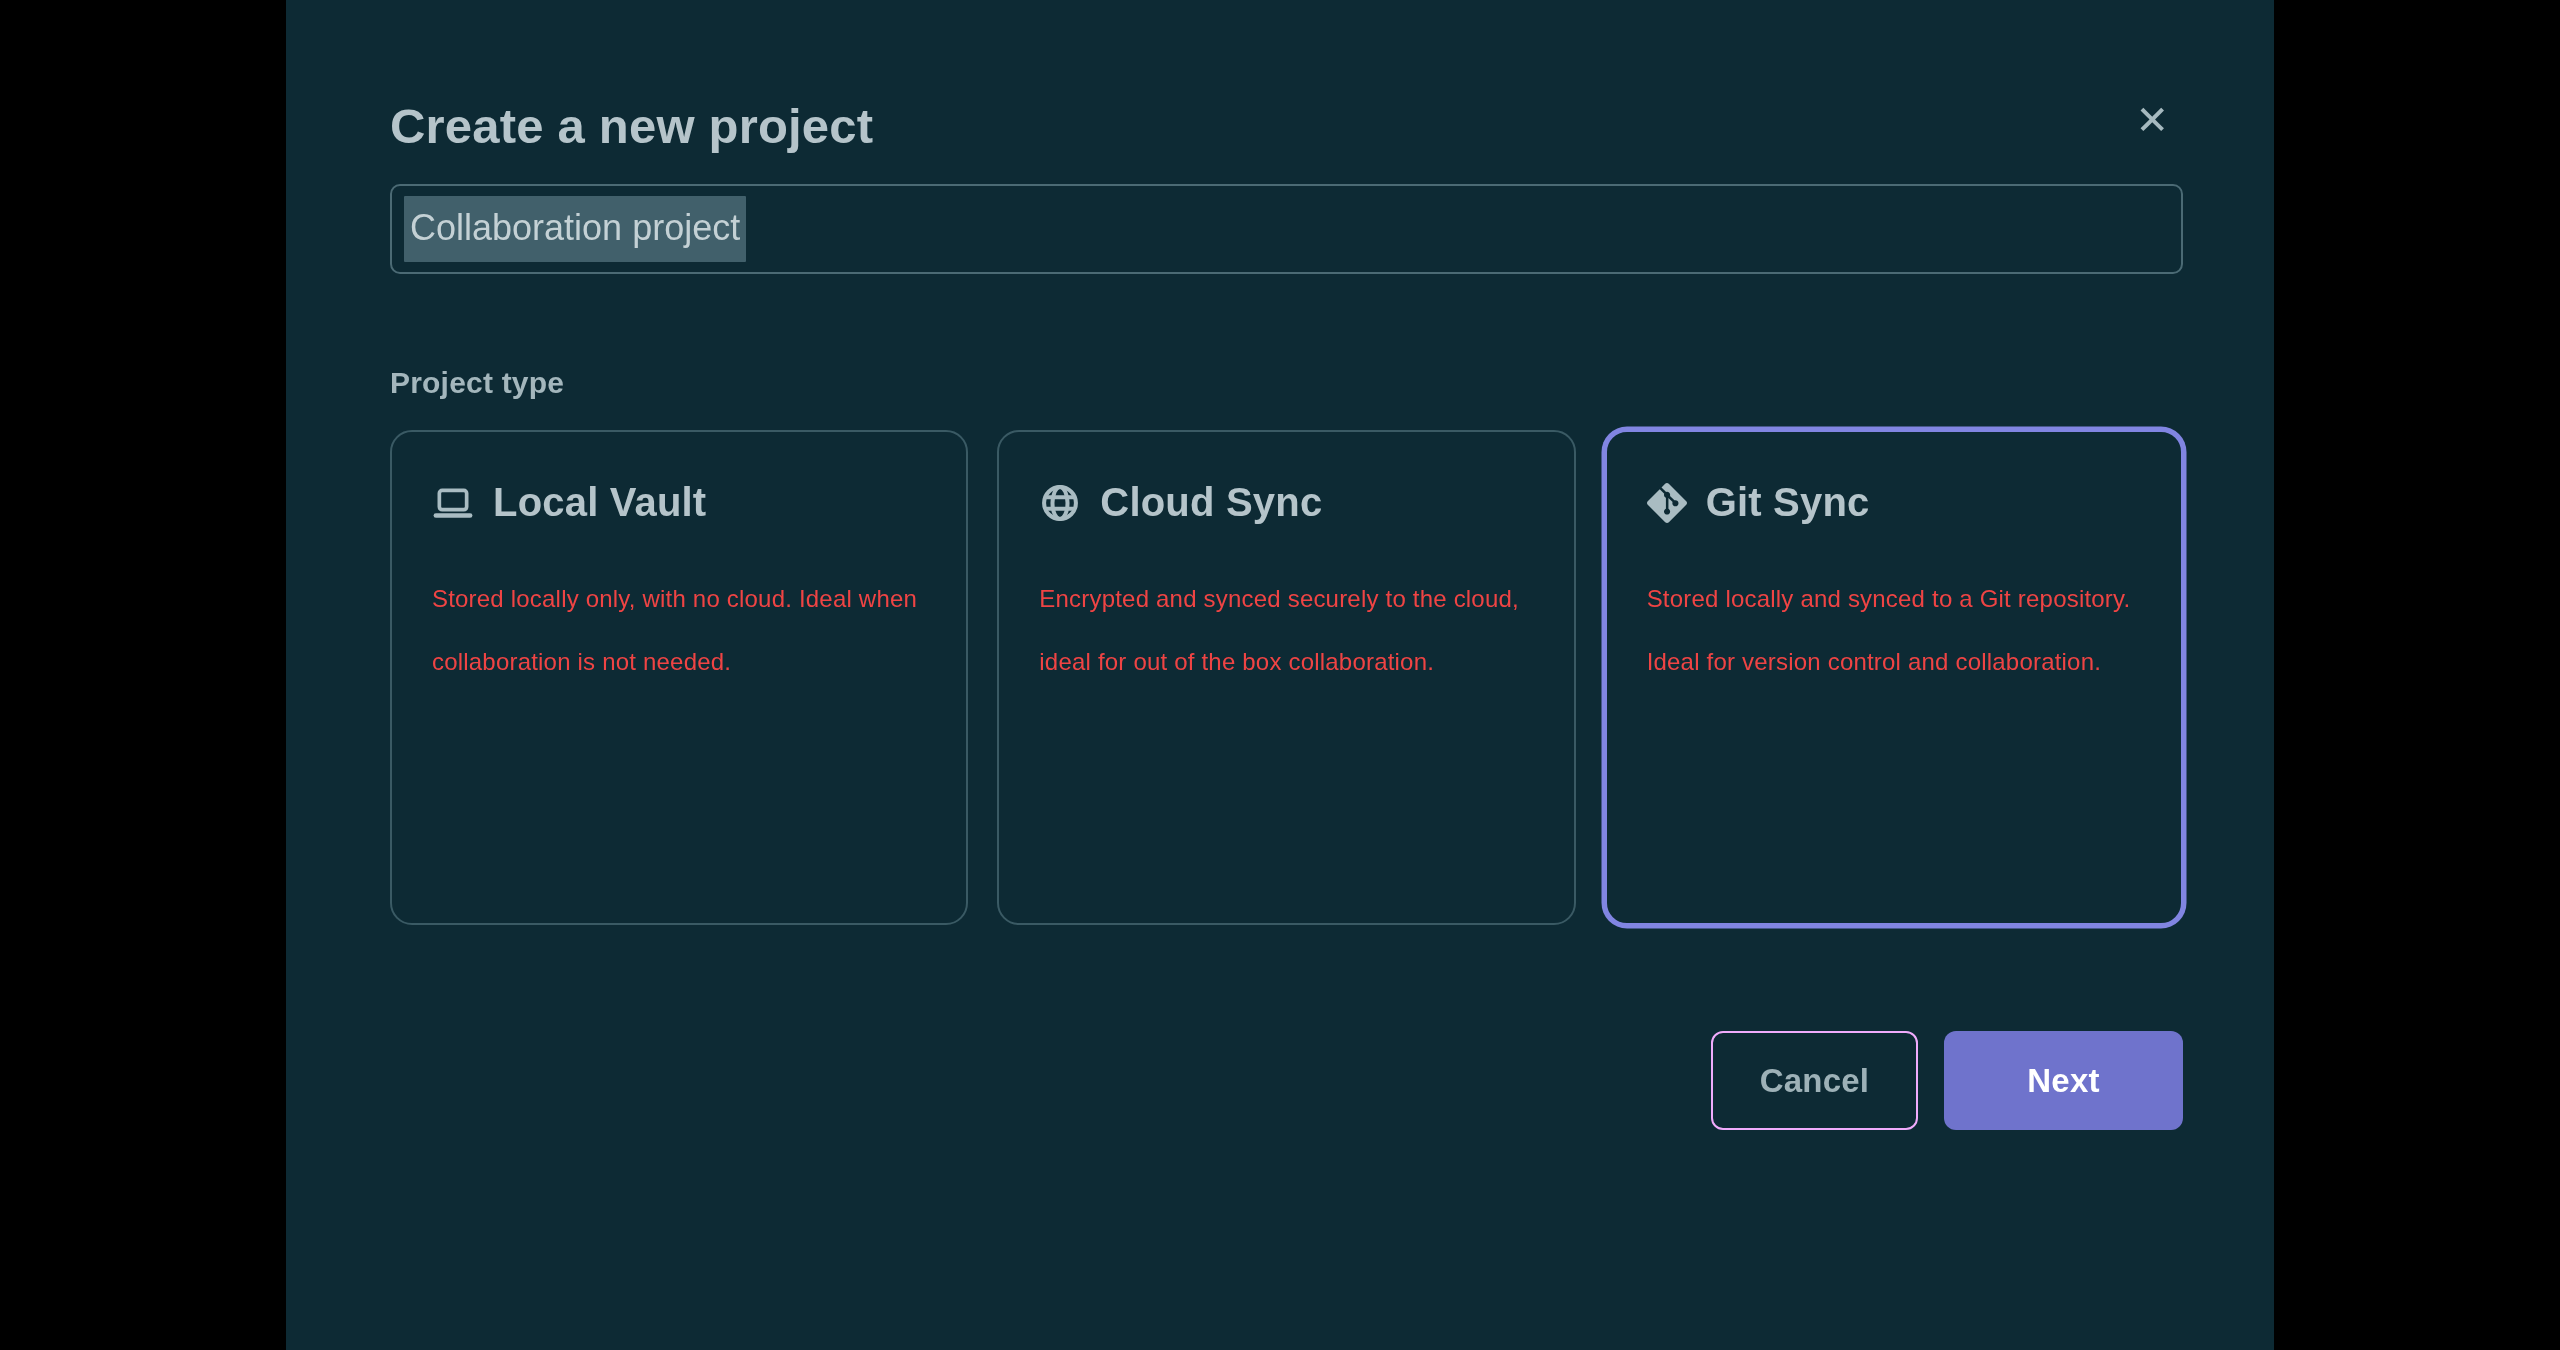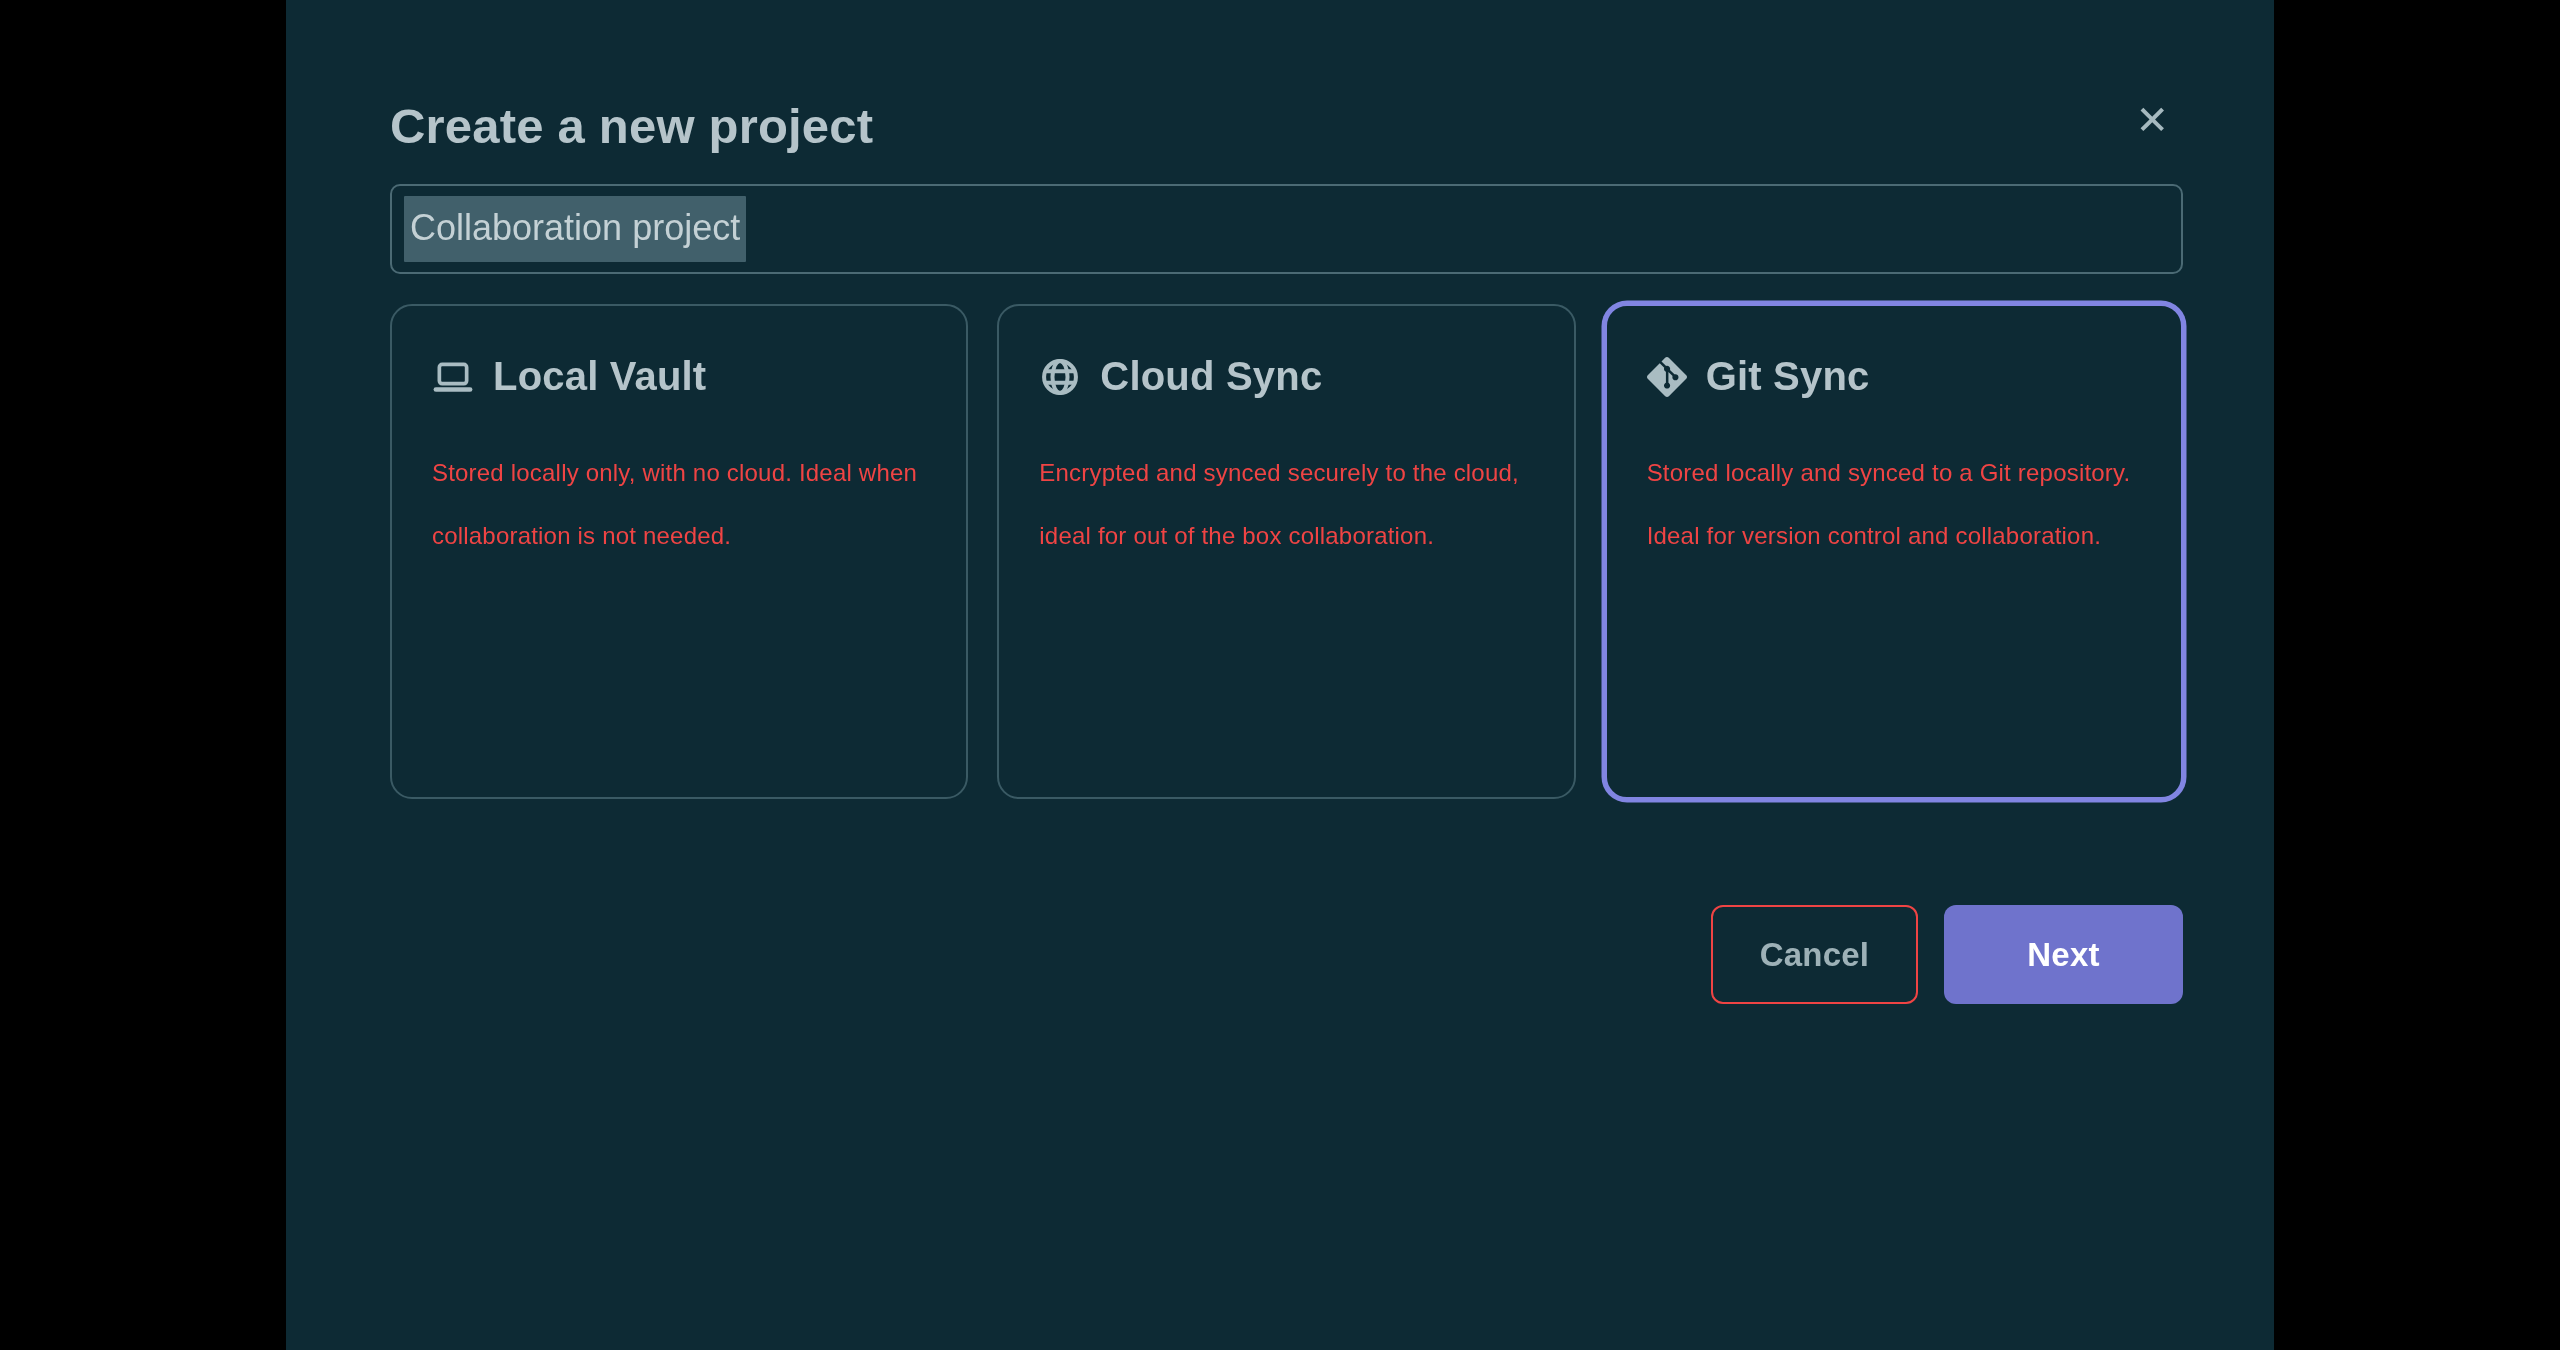--- a/index.html
+++ b/index.html
@@ -130,21 +130,21 @@
     align-items: center;
     justify-content: center;
     cursor: pointer;
     font-family: "Liberation Sans", sans-serif;
     letter-spacing: 0.2px;
   }
   .btn-cancel {
     min-width: 207px;
     padding: 16px 40px;
     background: transparent;
-    border: 2px solid #ef4444;
+    border: 2px solid #f0abfc;
     color: #9db1b7;
   }
   .btn-next {
     min-width: 239px;
     padding: 0 40px;
     background: #6f73cc;
     border: none;
     color: #ffffff;
     font-weight: 700;
   }
@@ -158,20 +158,21 @@
     <div class="modal-header">
       <h1 class="modal-title">Create a new project</h1>
       <button class="close-btn">✕</button>
     </div>
 
 
     <div class="text-input">
       <span class="input-selection">Collaboration project</span>
     </div>
 
+    <div class="field-label label-type">Project type</div>
 
     <div class="cards">
 
       <div class="card">
         <div class="card-head">
           <span class="card-icon">
             <svg width="42" height="42" viewBox="0 0 24 24" fill="none" stroke="#a9bcc2">
               <rect x="4.2" y="4.8" width="15.6" height="11" rx="1.6" stroke-width="2.1"></rect>
               <path d="M2.2 19.1h19.6" stroke-width="2.6" stroke-linecap="round"></path>
             </svg>

